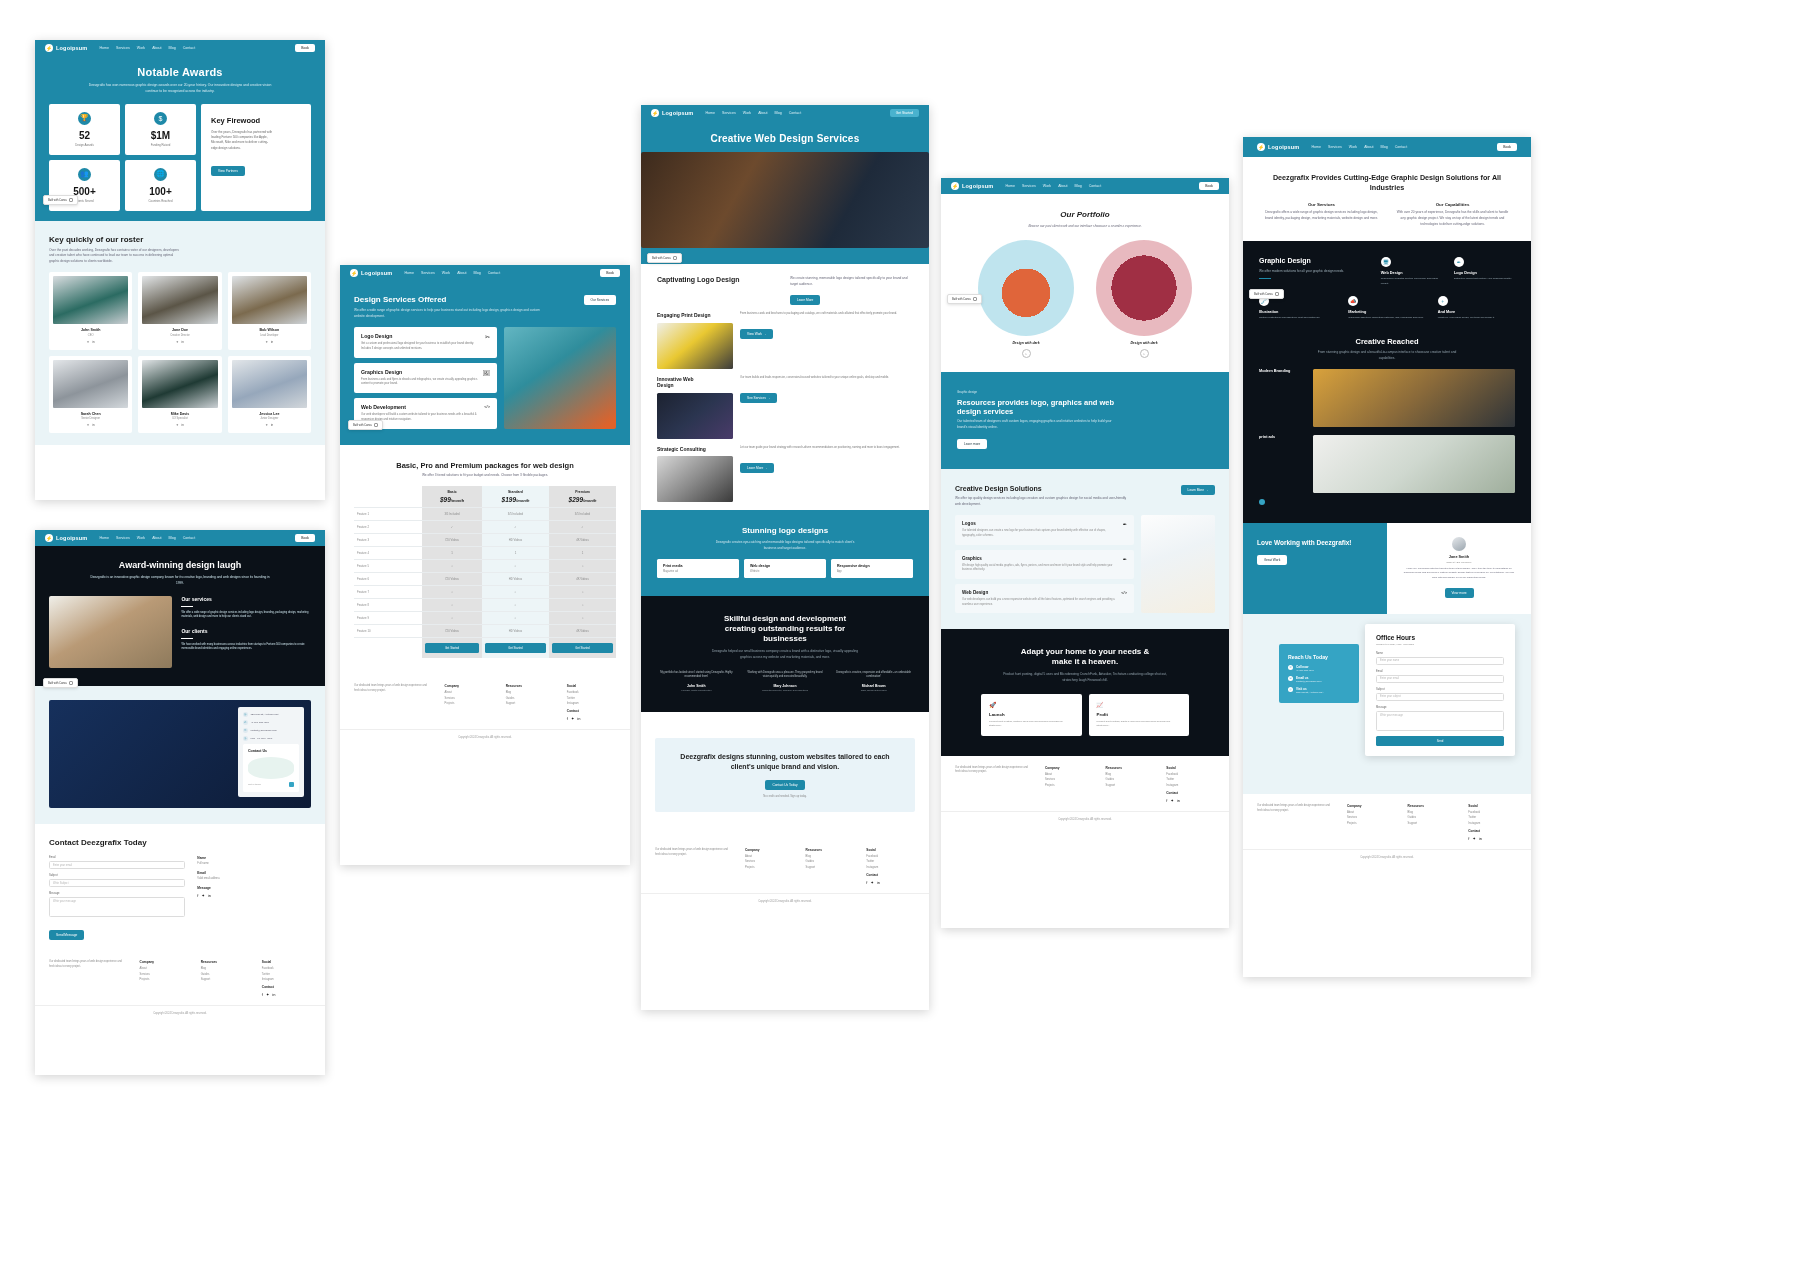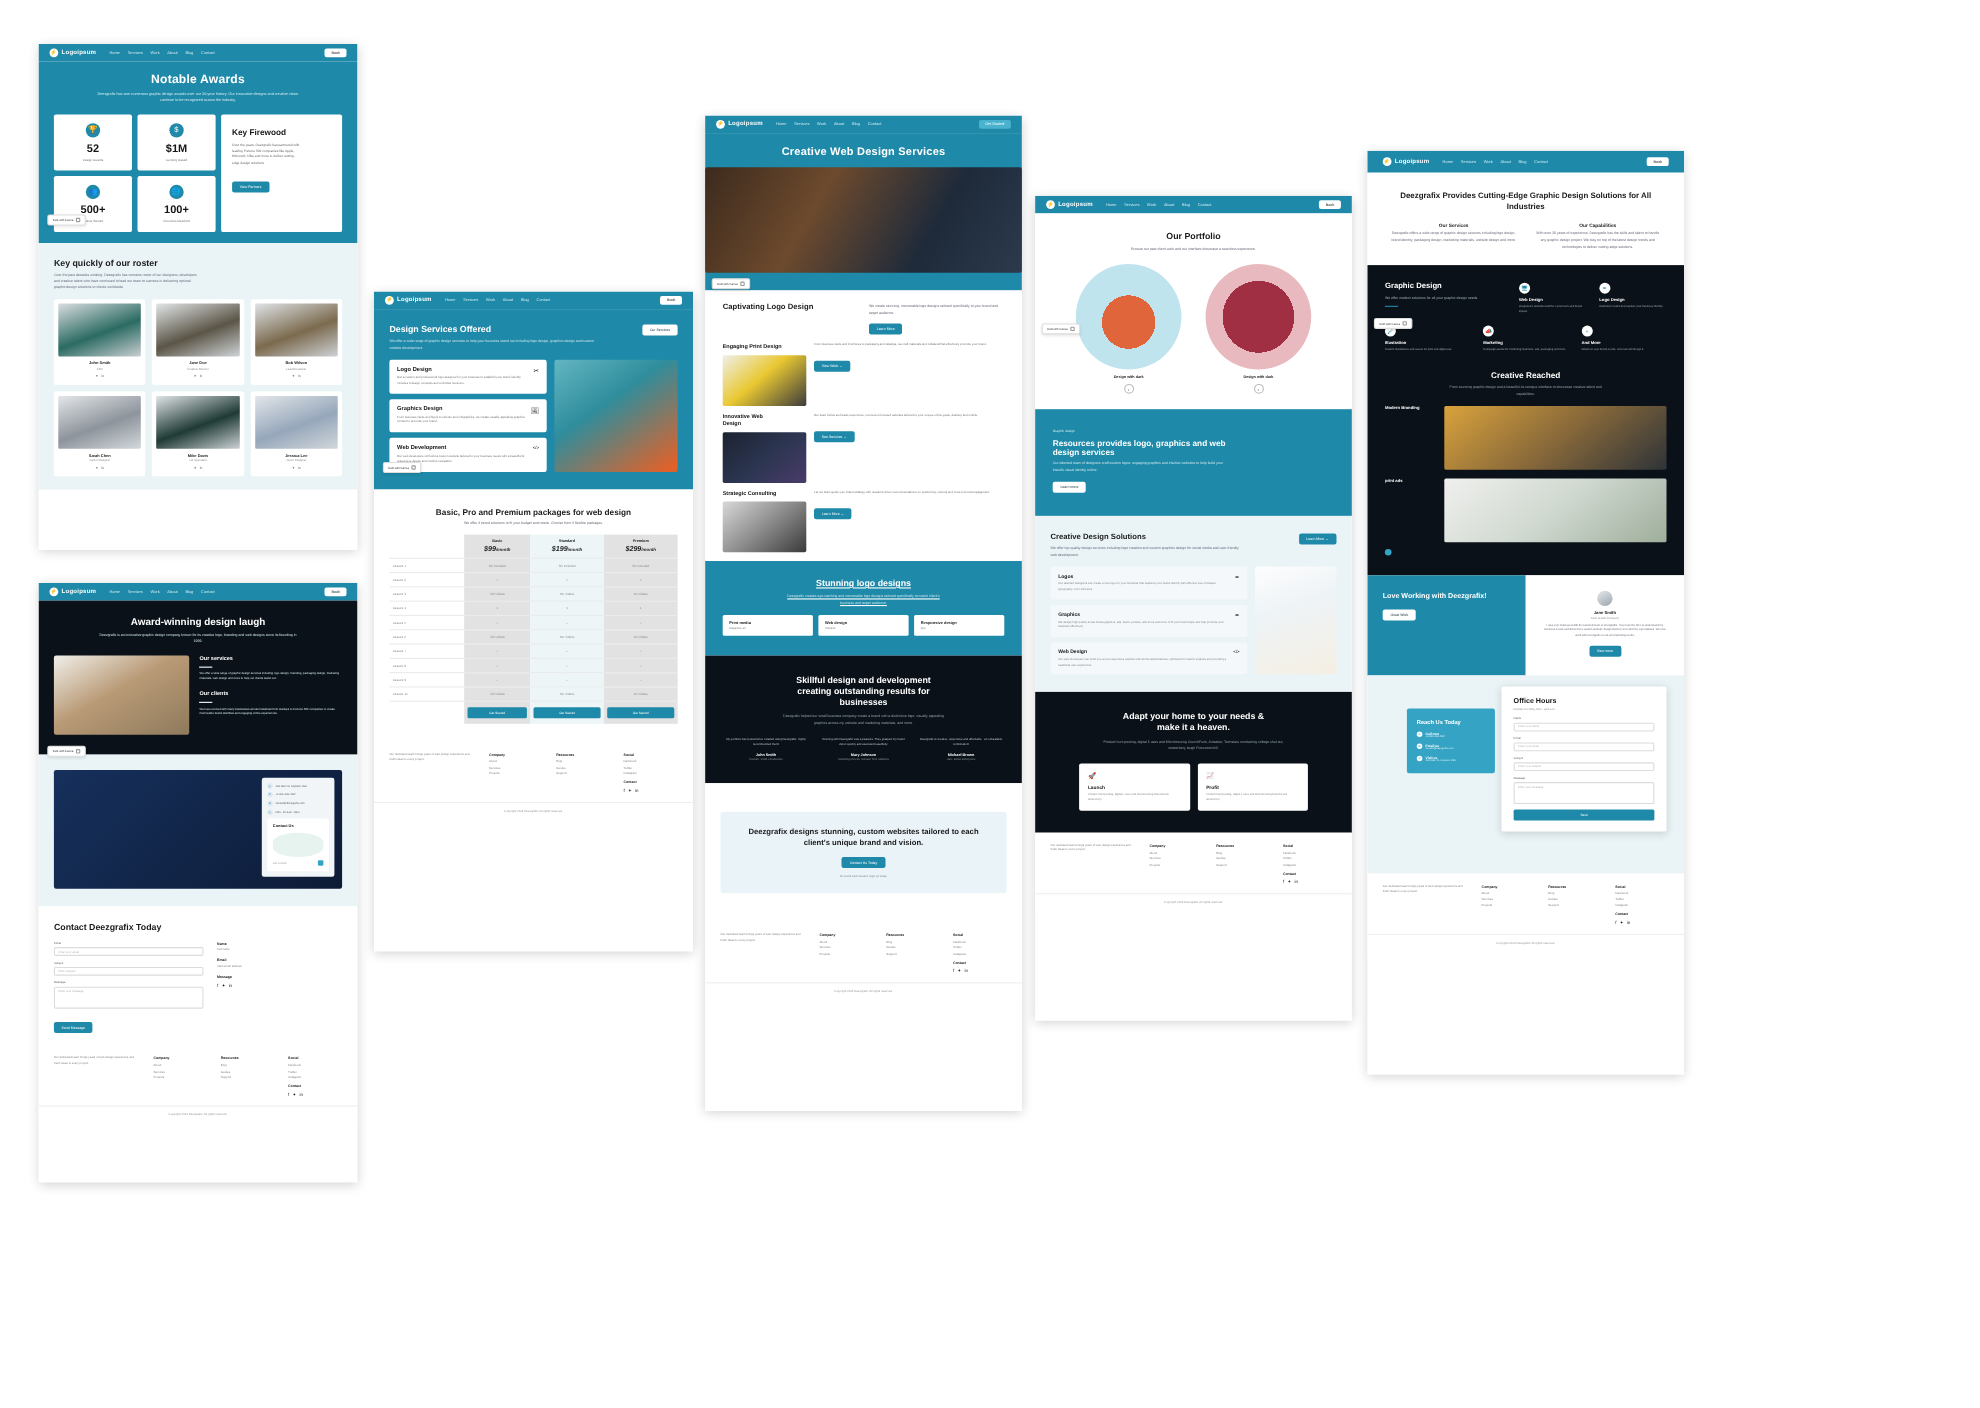--- a/index.html
+++ b/index.html
@@ -686,21 +686,21 @@
           <h3 class="sm">Strategic Consulting</h3>
           <div class="conimg" style="margin-top:4px; background:linear-gradient(140deg,#d8d8d8,#8c8c8c 50%,#3a3a3a);"></div>
         </div>
         <div class="conbody">
           <p>Let our team guide your brand strategy with research-driven recommendations on positioning, naming and more to boost engagement.</p>
           <span class="btn"><span>Learn More</span> →</span>
         </div>
       </div>
     </div>
 
-    <div class="sec teal" style="padding:16px 16px 18px;text-decoration:underline;">
+    <div class="sec teal" style="padding:16px 16px 18px;">
       <h2 class="t white center" style="font-size:8px; max-width:45%; margin:0 auto;">Stunning logo designs</h2>
       <p class="sub white center" style="max-width:58%; margin:4px auto 0">Deezgrafix creates eye-catching and memorable logo designs tailored specifically to match client's business and target audience.</p>
       <div class="tilerow">
         <div class="tile">
           <div class="tt">Print media</div>
           <div class="ts">Magazine ad</div>
         </div>
         <div class="tile">
           <div class="tt">Web design</div>
           <div class="ts">Website</div>
@@ -787,21 +787,21 @@
         <span>Services</span>
         <span>Work</span>
         <span>About</span>
         <span>Blog</span>
         <span>Contact</span>
       </div>
       <div class="nav-spacer"></div>
       <span class="navbtn">Book</span>
     </div>
 
-    <div class="sec white" style="padding:16px 32px 14px;">
+    <div class="sec white" style="padding:16px 32px 14px;font-style:italic;">
       <h2 class="t center" style="font-size:8px">Our Portfolio</h2>
       <p class="sub center" style="max-width:60%; margin:4px auto 0">Browse our past client work and our interface showcase a seamless experience.</p>
       <div class="circlerow">
         <div class="circ">
           <div class="disc" style="background:radial-gradient(circle at 50% 55%, #e0653a 0 34%, #bfe4ee 34%);"></div>
           <div class="cn">Design with dark</div>
           <div class="arr">›</div>
         </div>
         <div class="circ">
           <div class="disc" style="background:radial-gradient(circle at 50% 50%, #a02f44 0 48%, #e8b9bf 48%);"></div>

